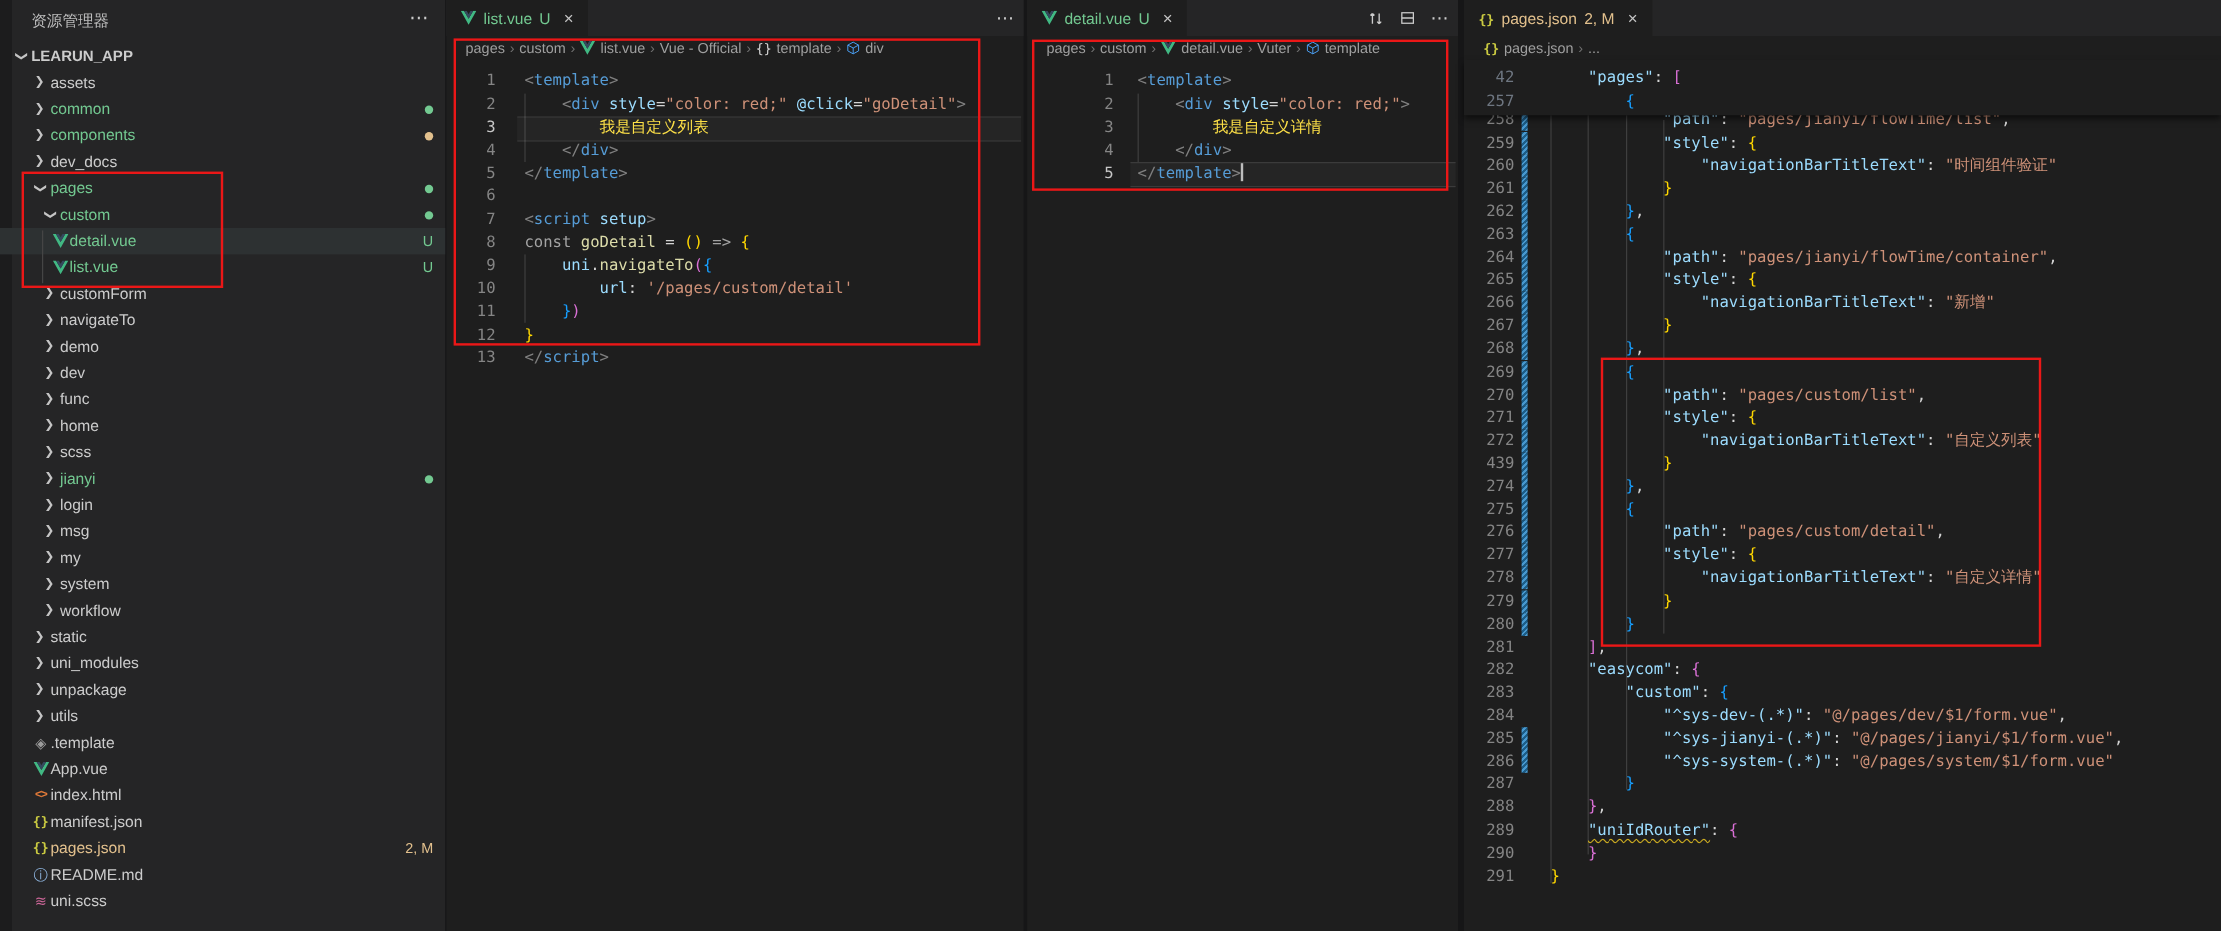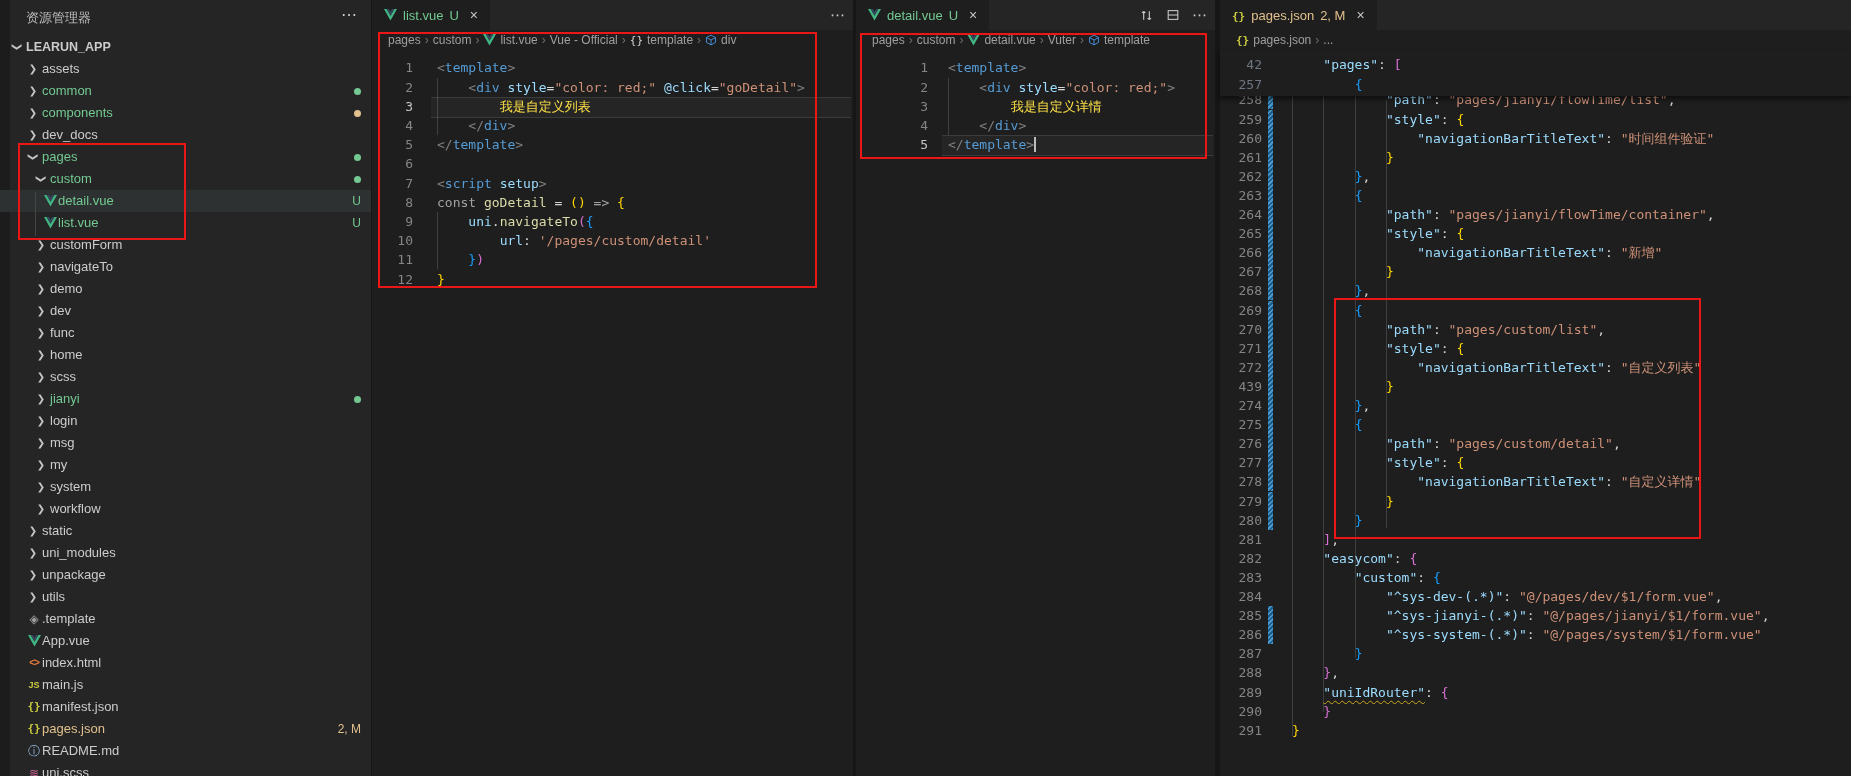--- a/index.html
+++ b/index.html
@@ -221,26 +221,20 @@
         <span class="tlabel " style="left:42px">App.vue</span>
       </div>
       <div class="trow">
         <span class="fic" style="left:26px">
           <span class="ic-html">&lt;&gt;</span>
         </span>
         <span class="tlabel " style="left:42px">index.html</span>
       </div>
       <div class="trow">
         <span class="fic" style="left:26px">
-          <span class="ic-js">JS</span>
-        </span>
-        <span class="tlabel " style="left:42px">main.js</span>
-      </div>
-      <div class="trow">
-        <span class="fic" style="left:26px">
           <span class="ic-json">{}</span>
         </span>
         <span class="tlabel " style="left:42px">manifest.json</span>
       </div>
       <div class="trow">
         <span class="fic" style="left:26px">
           <span class="ic-json">{}</span>
         </span>
         <span class="tlabel tan" style="left:42px">pages.json</span>
         <span class="rslot tan">2, M</span>
@@ -360,20 +354,24 @@
       <span class="ct" style="left:65px"><span class="c-d">        </span><span class="c-attr">url</span><span class="c-d">: </span><span class="c-str">'/pages/custom/detail'</span></span>
     </div>
       <div class="cl" style="top:250.4px">
       <span class="num " style="left:0;width:41px">11</span>
       <span class="ct" style="left:65px"><span class="c-d">    </span><span class="c-b3">}</span><span class="c-b2">)</span></span>
     </div>
       <div class="cl" style="top:269.59999999999997px">
       <span class="num " style="left:0;width:41px">12</span>
       <span class="ct" style="left:65px"><span class="c-b1">}</span></span>
     </div>
+      <div class="cl" style="top:288.79999999999995px">
+      <span class="num " style="left:0;width:41px">13</span>
+      <span class="ct" style="left:65px"><span class="c-p">&lt;/</span><span class="c-tag">script</span><span class="c-p">&gt;</span></span>
+    </div>
     </div>
   </div>
 <div class="group" id="g2" style="left:856px;width:359px;">
     <div class="tabsbar">
     <div class="tab">
       <span>
           <svg width="13" height="12" viewBox="0 0 13 12">
             <path fill="#41b883" d="M0 0h2.6L6.5 6.7 10.4 0H13L6.5 11.6z"></path>
             <path fill="#35495e" d="M2.6 0h2.3l1.6 2.8L8.1 0h2.3L6.5 6.7z"></path>
           </svg>

